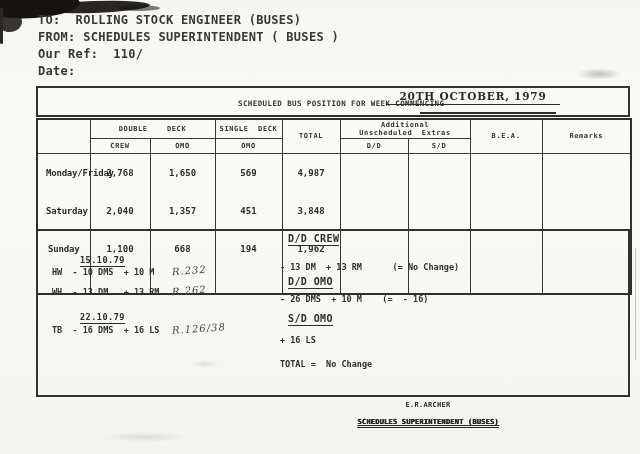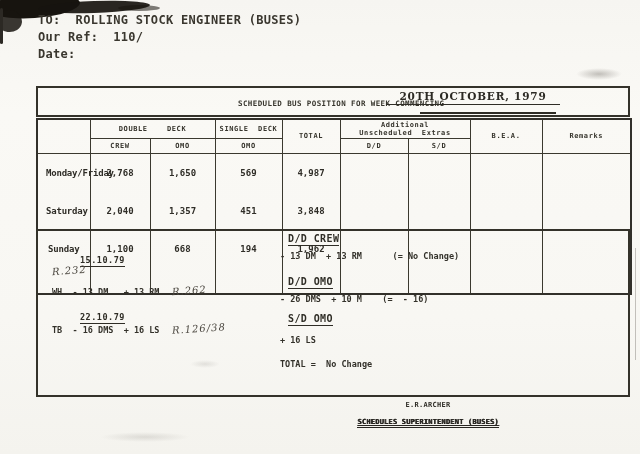--- a/index.html
+++ b/index.html
@@ -49,21 +49,21 @@
   .var-date{font-size:8.5px;font-weight:700;letter-spacing:.5px;display:inline-block;border-bottom:1.5px solid #2f2d26;padding-bottom:1px;color:#2f2d26;margin-left:28px;}
   .var-row{display:flex;align-items:baseline;}
   .var-row .typed-part{width:120px;font-size:8.5px;font-weight:700;color:#33312a;}
   .d1{height:18px;} .e1{height:20px;} .e2{height:19px;} .d2{height:19px;} .e3{height:20px;}
   .hand{font-family:"DejaVu Serif",serif;font-style:italic;font-size:10px;color:#4a463f;
     letter-spacing:1px;transform:rotate(-4deg) translateY(-1px);display:inline-block;}
   .summary{position:absolute;left:242px;top:2px;width:300px;}
   .sum-h{position:absolute;left:8px;font-size:10px;font-weight:700;letter-spacing:.4px;display:inline-block;
     border-bottom:1.5px solid #2f2d26;padding-bottom:1px;color:#2f2d26;}
   .sum-l{position:absolute;left:0;font-size:8.5px;font-weight:700;color:#33312a;}
-  .sh1{top:0;} .sl1{top:18px;} .sh2{top:43px;} .sl2{top:61px;} .sh3{top:80px;} .sl3{top:102px;} .sl4{top:126px;}
+  .sh1{top:0;} .sl1{top:29px;} .sh2{top:43px;} .sl2{top:61px;} .sh3{top:80px;} .sl3{top:102px;} .sl4{top:126px;}
   
   .sig{position:absolute;left:338px;top:401px;width:180px;text-align:center;}
   .sig-name{font-size:7px;font-weight:700;letter-spacing:.3px;color:#2e2c26;}
   .sig-title{font-size:7px;font-weight:700;letter-spacing:.2px;color:#262420;margin-top:1px;
     text-decoration:underline;border-bottom:1px solid #262420;display:inline-block;padding-bottom:1px;
     text-shadow:.6px 0 0 #262420;}
 </style>
 </head>
 <body>
 
@@ -74,20 +74,21 @@
   <div class="blob b3"></div>
   <div class="blob b4"></div>
   <div class="edge-line"></div>
   <div class="smudge sm1"></div>
   <div class="smudge sm2"></div>
   <div class="smudge sm3"></div>
   <div class="right-edge"></div>
 
   <div class="hdr">
     <div class="line pre">TO:  ROLLING STOCK ENGINEER (BUSES)</div>
+    <div class="line pre">FROM: SCHEDULES SUPERINTENDENT ( BUSES )</div>
     <div class="line pre">Our Ref:  110/</div>
     <div class="line pre">Date:</div>
   </div>
 
   <div class="titlebox">
     <span class="title-label pre">SCHEDULED BUS POSITION FOR WEEK COMMENCING</span>
     <span class="title-date pre">20TH OCTOBER, 1979</span>
     <div class="title-underline2"></div>
   </div>
 
@@ -170,20 +171,21 @@
           <td></td>
       </tr>
     </tbody>
   </table>
 
   <div class="botbox">
 
     <div class="var-list">
       <div class="d1"><span class="var-date">15.10.79</span></div>
       <div class="var-row e1">
+        <span class="typed-part pre">HW  - 10 DMS  + 10 M</span>
         <span class="hand">R.232</span>
       </div>
       <div class="var-row e2">
         <span class="typed-part pre">WH  - 13 DM   + 13 RM</span>
         <span class="hand">R.262</span>
       </div>
       <div class="d2"><span class="var-date">22.10.79</span></div>
       <div class="var-row e3">
         <span class="typed-part pre">TB  - 16 DMS  + 16 LS</span>
         <span class="hand">R.126/38</span>

